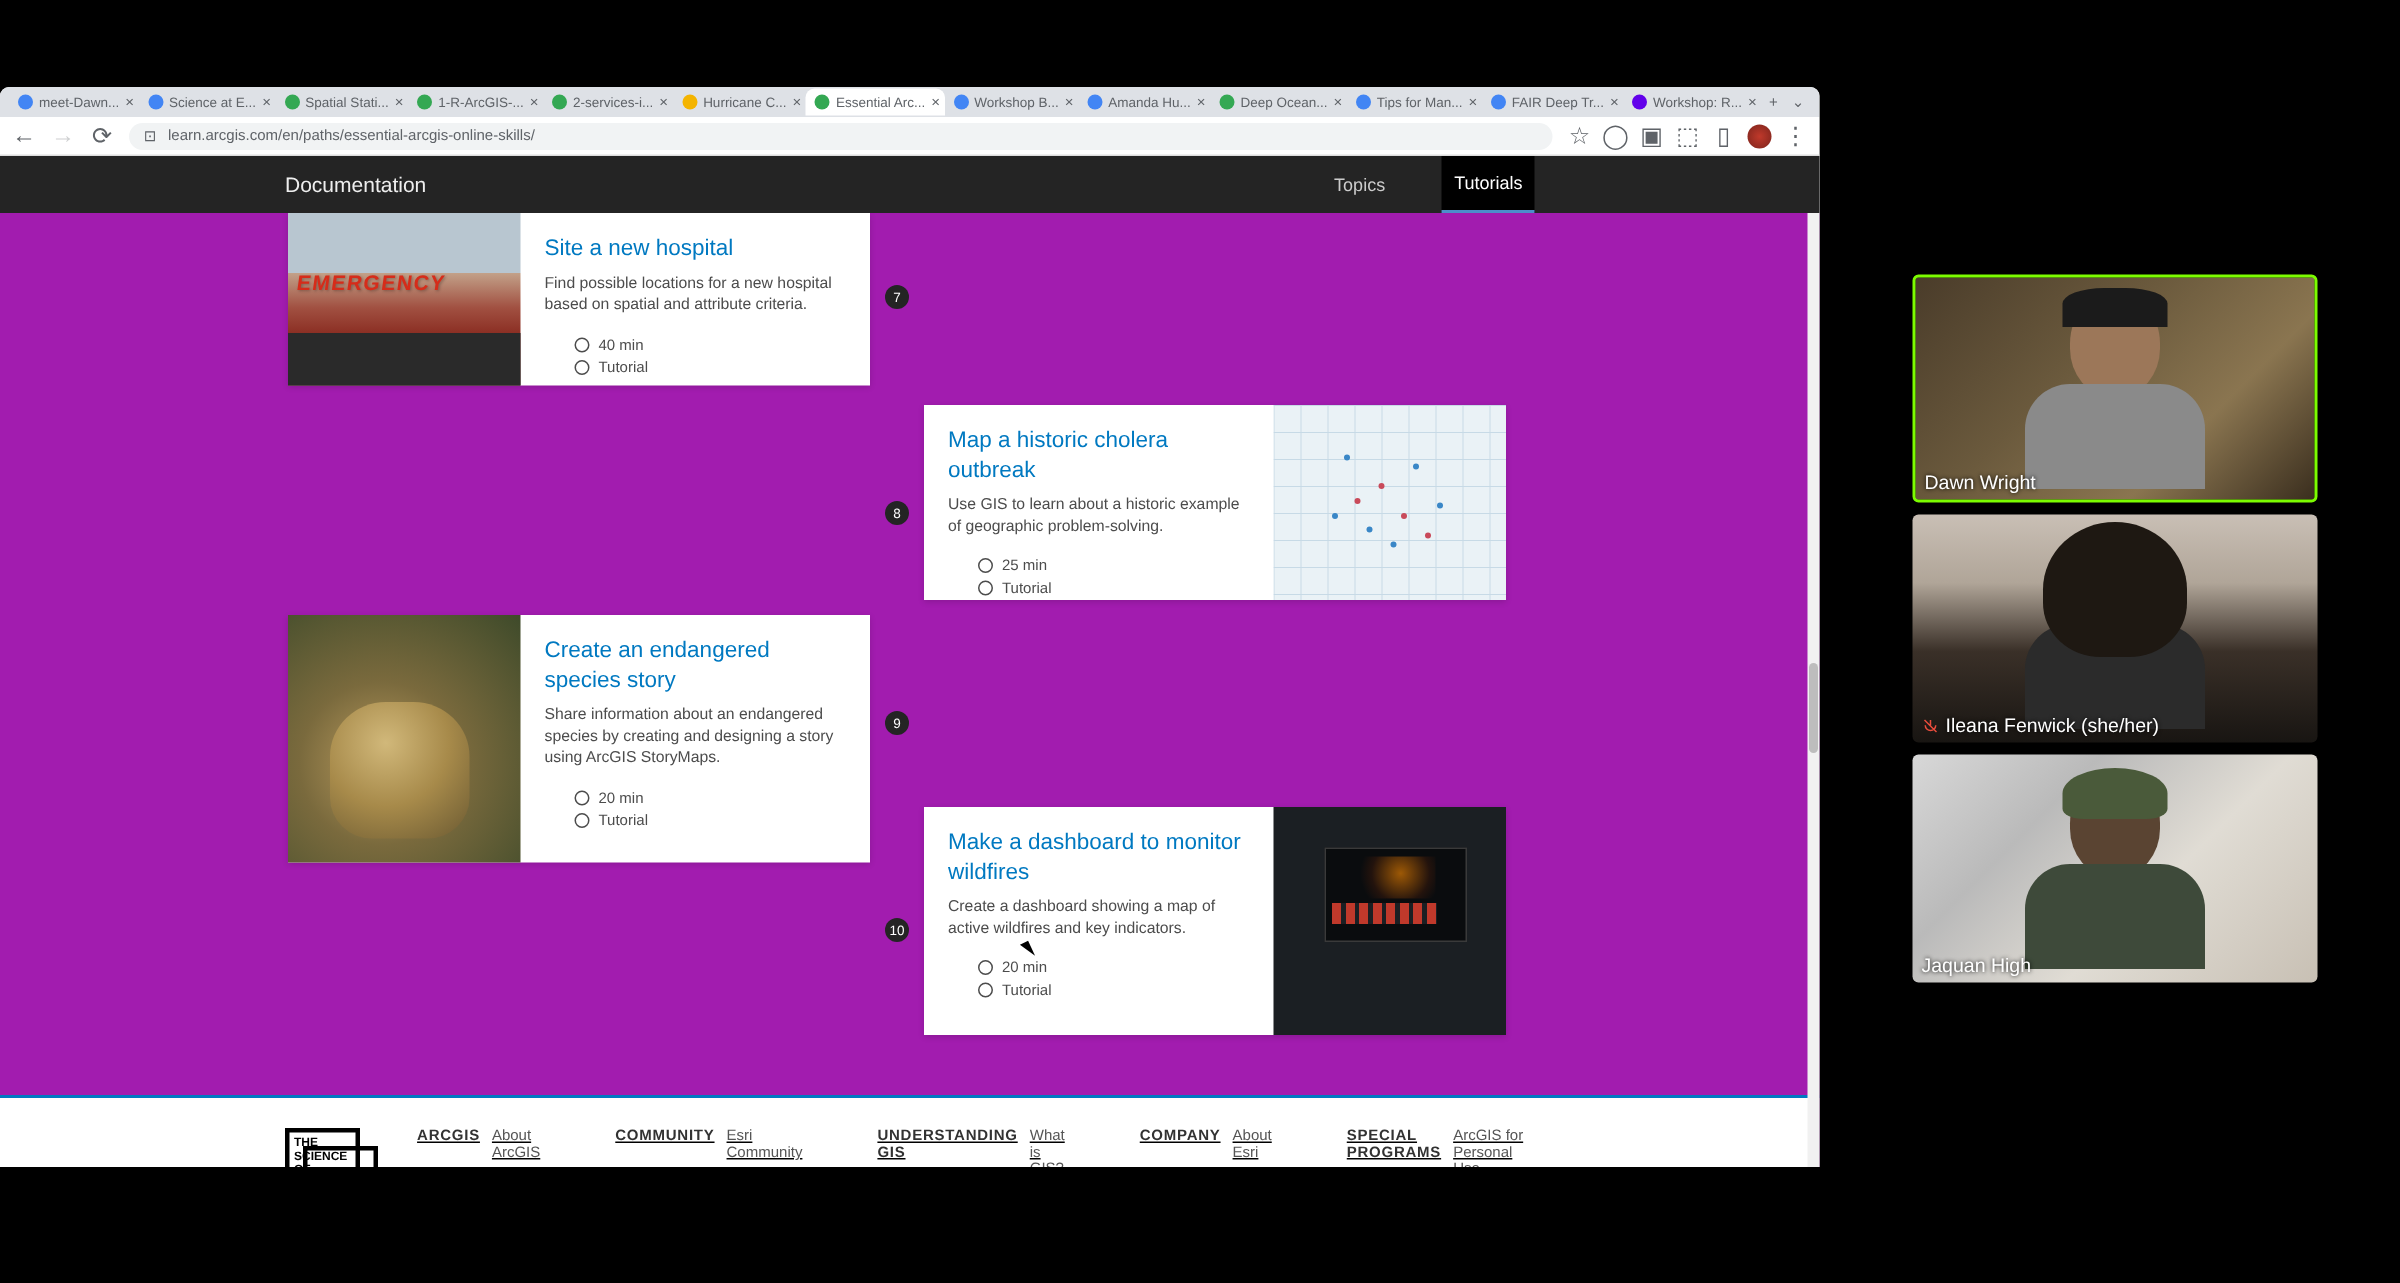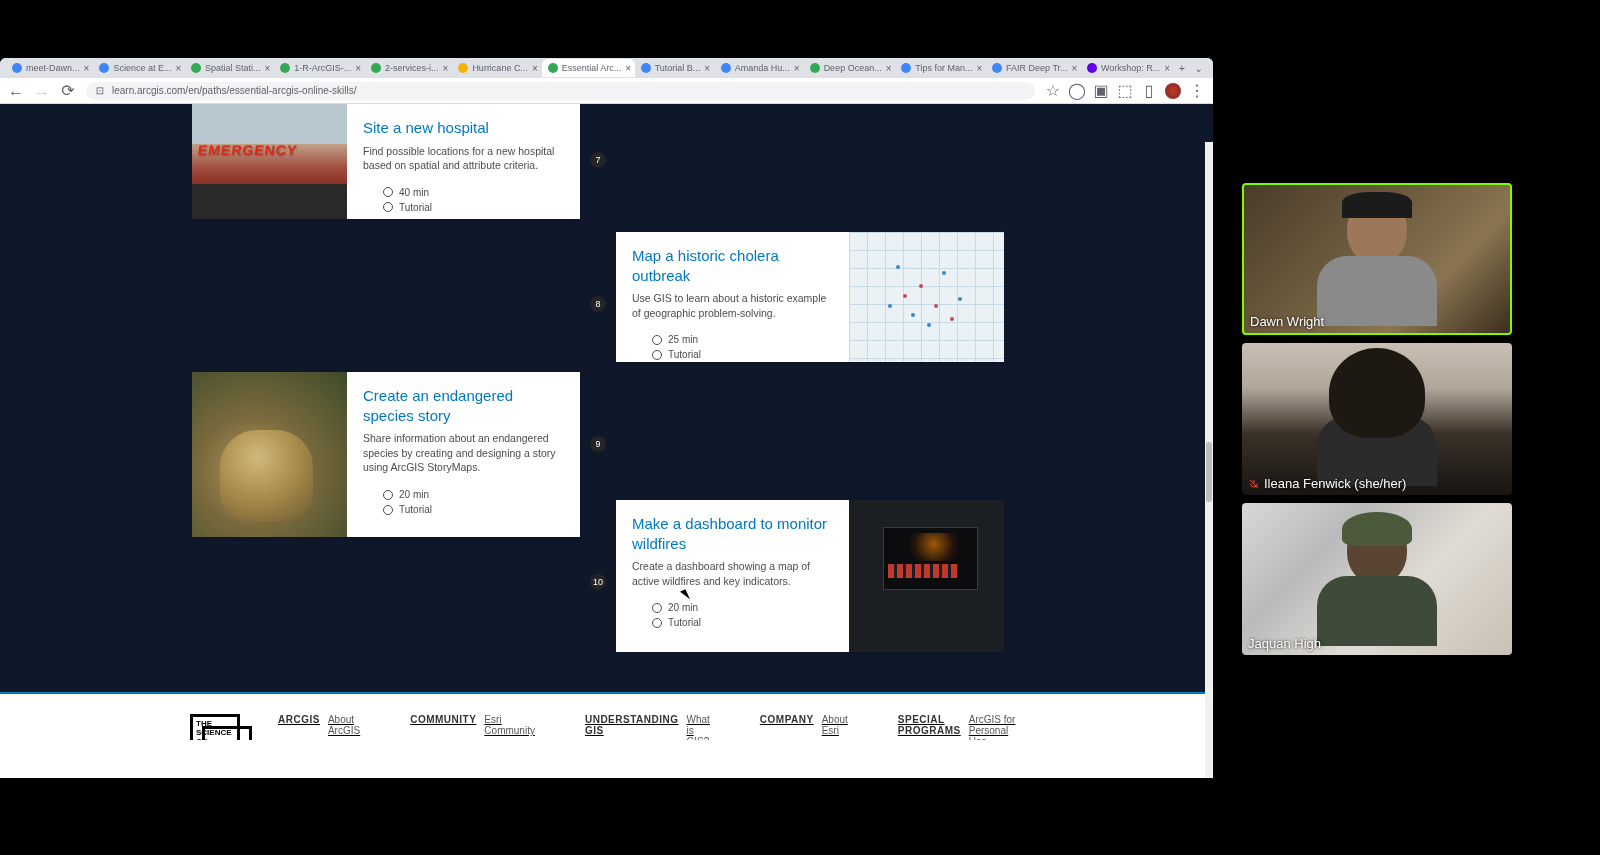--- a/index.html
+++ b/index.html
@@ -31,32 +31,32 @@
 .addr-right .ico { width:16px; height:16px; display:flex; align-items:center; justify-content:center; color:#5f6368; }
 .avatar-ico { width:16px; height:16px; border-radius:50%; background: radial-gradient(#c0392b,#7b241c); }
 
 
 .top-nav { height: 38px; background: #242424; display:flex; align-items:center; padding: 0 190px 0 190px; color:#fff; justify-content:space-between; }
 .top-nav .title { font-size: 14px; color:#eee; }
 .top-nav .links { display:flex; gap: 30px; font-size: 12px; align-items:center; height:100%; }
 .top-nav .link { padding: 0 8px; height:100%; display:flex; align-items:center; color:#ccc;}
 .top-nav .link.active { background:#000; color:#fff; border-bottom:2px solid #4c8dcb; }
 
-.content-area { position:relative; height: calc(100% - 20px - 26px - 38px); overflow:hidden; background:#0f172a; }
+.content-area { position:relative; height: calc(100% - 20px - 26px - 38px); overflow:hidden; background:#a21caf; }
 
 
 .card { position:absolute; background:#fff; box-shadow:0 1px 4px rgba(0,0,0,0.15); display:flex; }
 .card-left { flex-direction:row; }
 .card-right { flex-direction:row-reverse; }
 .card-img { flex-shrink:0; background:#aaa; }
 .card-body { padding: 14px 16px; display:flex; flex-direction:column; gap:6px; }
 .card-title { font-size:15px; color:#0079c1; font-weight:400; line-height:1.3; }
 .card-desc { font-size:10.5px; color:#4c4c4c; line-height:1.4; }
 .card-meta { margin-top:8px; display:flex; flex-direction:column; gap:4px; font-size:10px; color:#4c4c4c; }
-.meta-row { display:flex; align-items:center; gap:6px;padding-left:20px; }
+.meta-row { display:flex; gap:6px;padding-left:20px; }
 .meta-ico { width:10px; height:10px; border:1px solid #4c4c4c; border-radius:50%; display:inline-block; }
 
 .num-badge { position:absolute; width:16px; height:16px; border-radius:50%; background:#242424; color:#fff; font-size:9px; display:flex; align-items:center; justify-content:center; }
 
 
 .img-emergency { background: linear-gradient(180deg, #b8c6d0 0%, #b8c6d0 35%, #c2a088 35%, #a15041 55%, #8b2e23 70%, #4b1912 100%); position:relative; }
 .img-emergency::before { content:"EMERGENCY"; position:absolute; left:6px; top:38px; color:#d62c1a; font-weight:bold; font-size:14px; letter-spacing:1px; transform: skewX(-8deg); text-shadow:1px 1px 2px rgba(0,0,0,0.3);}
 .img-emergency::after { content:""; position:absolute; left:0; right:0; bottom:0; height:35px; background:#2a2a2a;}
 .img-jaguar { background: radial-gradient(circle at 40% 60%, #b99b5e 0%, #7a6a3d 40%, #3e4a2a 100%); position:relative; }
 .img-jaguar::after{ content:""; position:absolute; width:60%; height:55%; left:18%; bottom:10%; background: radial-gradient(circle at 40% 30%, #d1b87a 0%, #a78a4a 50%, #6b5a32 100%); border-radius:40% 40% 30% 30%; }
@@ -83,21 +83,21 @@
 .footer-col { display:flex; flex-direction:row; gap:8px; }
 .footer-col .hdr { font-size:10px; font-weight:600; color:#323232; letter-spacing:0.5px; }
 .footer-col .ln { font-size:10px; color:#555; }
 
 
 .scroll-track { position:absolute; right:0; top:84px; bottom:0; width:8px; background:#f1f1f1;}
 .scroll-thumb { position:absolute; left:1px; width:6px; background:#bdbdbd; border-radius:3px; top:300px; height:60px;}
 
 
 .participants { position:absolute; right:88px; top:183px; width:270px; display:flex; flex-direction:column; gap:8px; }
-.participant { position:relative; width:270px; height:152px; background:#333; border-radius:4px; overflow:hidden; }
+.participant { position:relative; width:270px; height:152px; background:#333; border-radius:4px; overflow:hidden;margin-left:33px; }
 .participant.active { border:2px solid #7cfc00; }
 .participant .label { position:absolute; left:6px; bottom:4px; font-size:13px; color:#fff; text-shadow: 0 0 3px #000; display:flex; align-items:center; gap:4px;}
 .mic-muted { width:12px; height:12px; color:#e74c3c; }
 .p-bg1 { background: linear-gradient(135deg,#4a3c2a 0%, #6b5a3d 40%, #8a7550 70%, #3a2e1e 100%);}
 .p-bg2 { background: linear-gradient(180deg,#c9bfb5 0%, #b0a598 30%, #3a3028 60%, #181512 100%);}
 .p-bg3 { background: linear-gradient(135deg,#d8d8d8 0%, #bababa 30%, #e0dcd4 60%, #c8c0b4 100%);}
 .person-sil { position:absolute; left:50%; top:50%; transform:translate(-50%,-50%); width:120px; height:130px;}
 .person-sil .head { width:60px; height:70px; background:#8b6a52; border-radius:50% 50% 45% 45%; margin:0 auto;}
 .person-sil .body { width:120px; height:70px; background:#6b6b6b; border-radius:30px 30px 0 0; margin-top:-8px;}
 .p1 .head{ background:#9c7759;} .p1 .body{ background:#8a8a8a;}
@@ -152,21 +152,21 @@
           <span>Hurricane C...</span>
           <span class="tab-close">×</span>
         </div>
       <div class="tab active">
           <span class="tab-favicon green"></span>
           <span>Essential Arc...</span>
           <span class="tab-close">×</span>
         </div>
       <div class="tab">
           <span class="tab-favicon blue"></span>
-          <span>Tutorial B...</span>
+          <span>Workshop B...</span>
           <span class="tab-close">×</span>
         </div>
       <div class="tab">
           <span class="tab-favicon blue"></span>
           <span>Amanda Hu...</span>
           <span class="tab-close">×</span>
         </div>
       <div class="tab">
           <span class="tab-favicon green"></span>
           <span>Deep Ocean...</span>
@@ -203,20 +203,27 @@
         <div class="ico">☆</div>
         <div class="ico">◯</div>
         <div class="ico">▣</div>
         <div class="ico">⬚</div>
         <div class="ico">▯</div>
         <div class="avatar-ico"></div>
         <div class="ico">⋮</div>
       </div>
     </div>
 
+    <div class="top-nav">
+      <div class="title">Documentation</div>
+      <div class="links">
+        <div class="link">Topics</div>
+        <div class="link active">Tutorials</div>
+      </div>
+    </div>
 
     <div class="content-area">
 
       <div class="card card-left" style="left:192px; top:0px; width:388px; height:115px;">
         <div class="card-img img-emergency" style="width:155px;"></div>
         <div class="card-body">
           <div class="card-title">Site a new hospital</div>
           <div class="card-desc">Find possible locations for a new hospital based on spatial and attribute criteria.</div>
           <div class="card-meta">
             <div class="meta-row">

